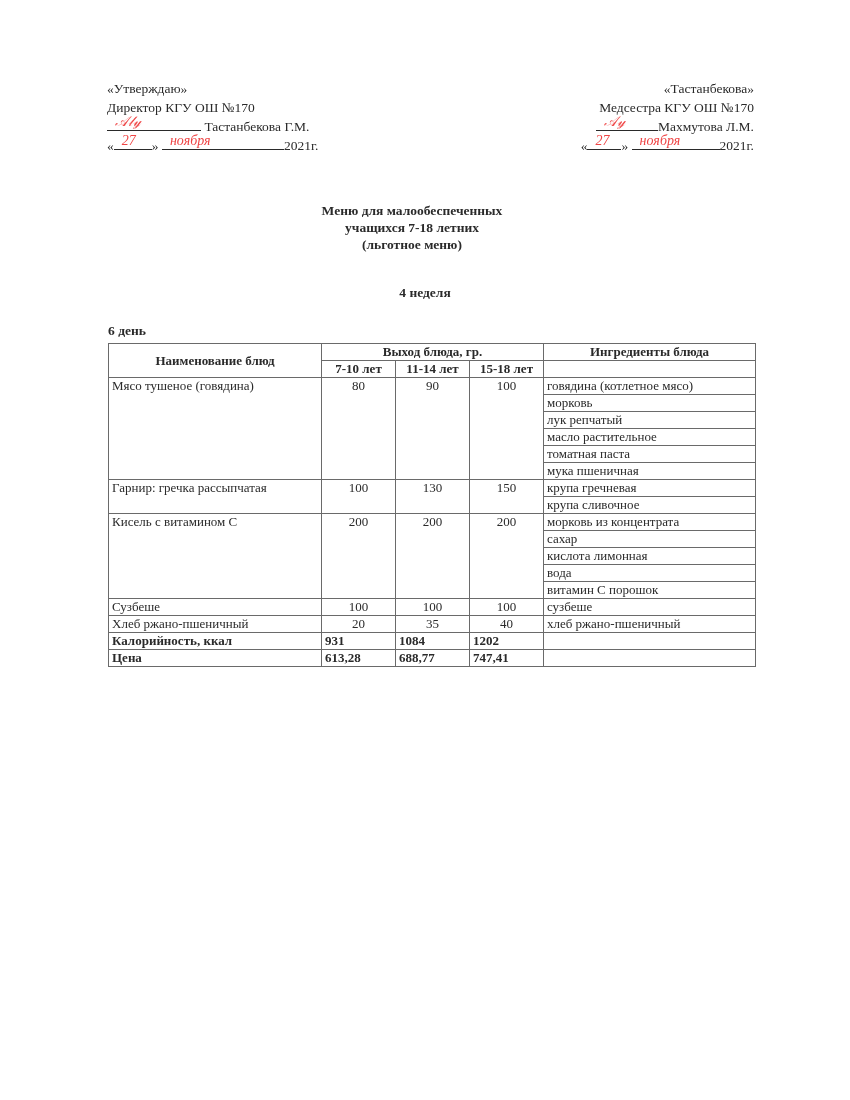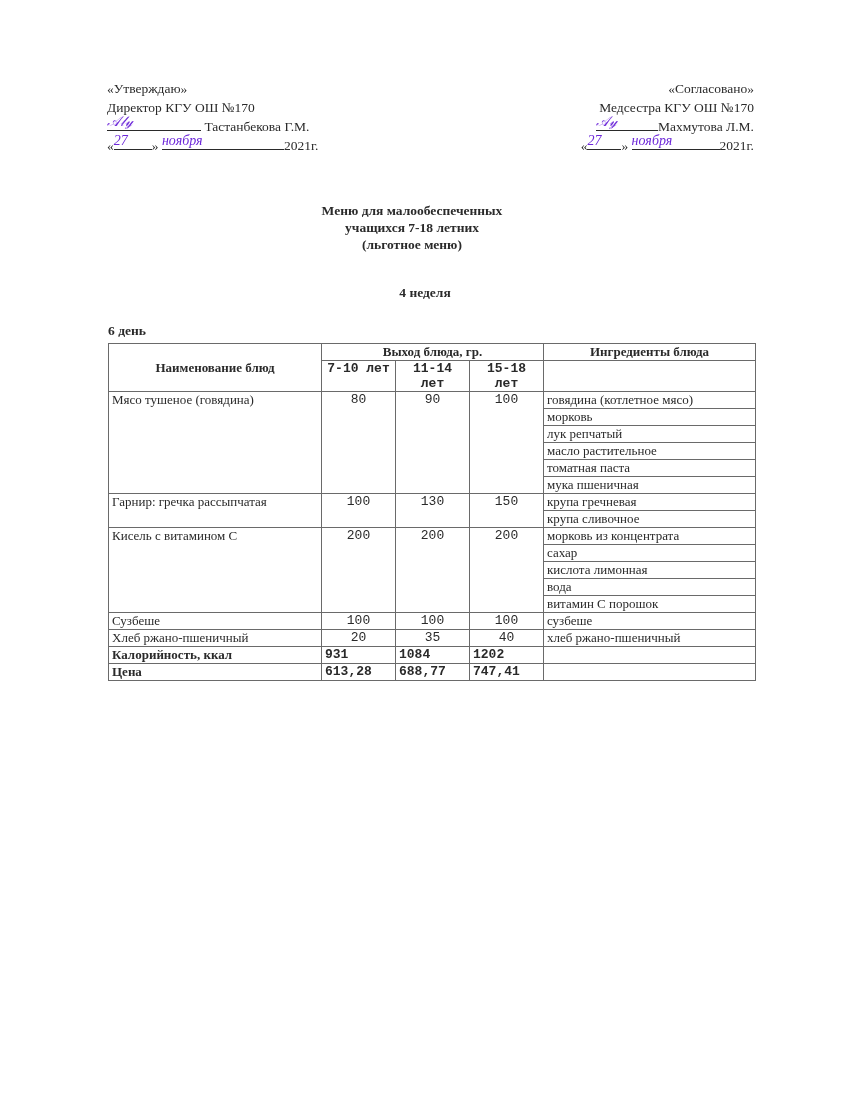--- a/index.html
+++ b/index.html
@@ -3,29 +3,29 @@
 <meta charset="utf-8">
 <style>
   html, body { margin:0; padding:0; }
   body {
     width:850px; height:1100px; background:#ffffff; position:relative; overflow:hidden;
     font-family:"Liberation Serif", serif; color:#2a2a2a;
   }
   .approve-left { position:absolute; left:107px; top:79px; font-size:13.5px; line-height:19px; }
   .approve-right { position:absolute; right:96px; top:79px; font-size:13.5px; line-height:19px; text-align:right; }
   .blank { display:inline-block; border-bottom:1px solid #2a2a2a; height:13px; vertical-align:baseline; position:relative; }
-  .blank .hand { position:absolute; left:0; bottom:-1px; color:#6d28d9; font-style:italic; font-size:14px; }
+  .blank .hand { position:absolute; left:8px; bottom:-1px; color:#ef4444; font-style:italic; font-size:14px; }
   .title { position:absolute; left:0; width:824px; top:202px; text-align:center; font-weight:bold; font-size:13.5px; line-height:17px; }
   .week { position:absolute; left:0; width:850px; top:285px; text-align:center; font-weight:bold; font-size:13.5px; }
   .day { position:absolute; left:108px; top:323px; font-weight:bold; font-size:13.5px; }
   table.menu { position:absolute; left:108px; top:343px; border-collapse:collapse; font-size:13px; }
   table.menu td, table.menu th { border:1px solid #6a6a6a; padding:0 3px; vertical-align:top; }
   table.menu th { font-weight:bold; text-align:center; }
   .c-name { width:206px; }
-  .c-num { width:67px; text-align:center;font-family:Liberation Mono, monospace; }
+  .c-num { width:67px; text-align:center; }
   .c-ing { width:205px;margin-top:41px; }
   .bold { font-weight:bold; }
   .left { text-align:left !important; }
 </style>
 </head>
 <body>
 
 <div class="approve-left">
   <div>«Утверждаю»</div>
   <div>Директор КГУ ОШ №170</div>
@@ -33,21 +33,21 @@
     <span class="blank" style="width:94px;"><span class="hand">𝒜𝓁𝓎</span></span>
     <span>Тастанбекова Г.М.</span>
   </div>
   <div>
     «<span class="blank" style="width:38px;"><span class="hand">27</span></span>»
     <span class="blank" style="width:122px;"><span class="hand">ноября</span></span><span>2021г.</span>
   </div>
 </div>
 
 <div class="approve-right">
-  <div>«Согласовано»</div>
+  <div>«Тастанбекова»</div>
   <div>Медсестра КГУ ОШ №170</div>
   <div>
     <span class="blank" style="width:62px;"><span class="hand">𝒜𝓎</span></span><span>Махмутова Л.М.</span>
   </div>
   <div>
     «<span class="blank" style="width:34px;"><span class="hand">27</span></span>»
     <span class="blank" style="width:88px;"><span class="hand">ноября</span></span><span>2021г.</span>
   </div>
 </div>
 

